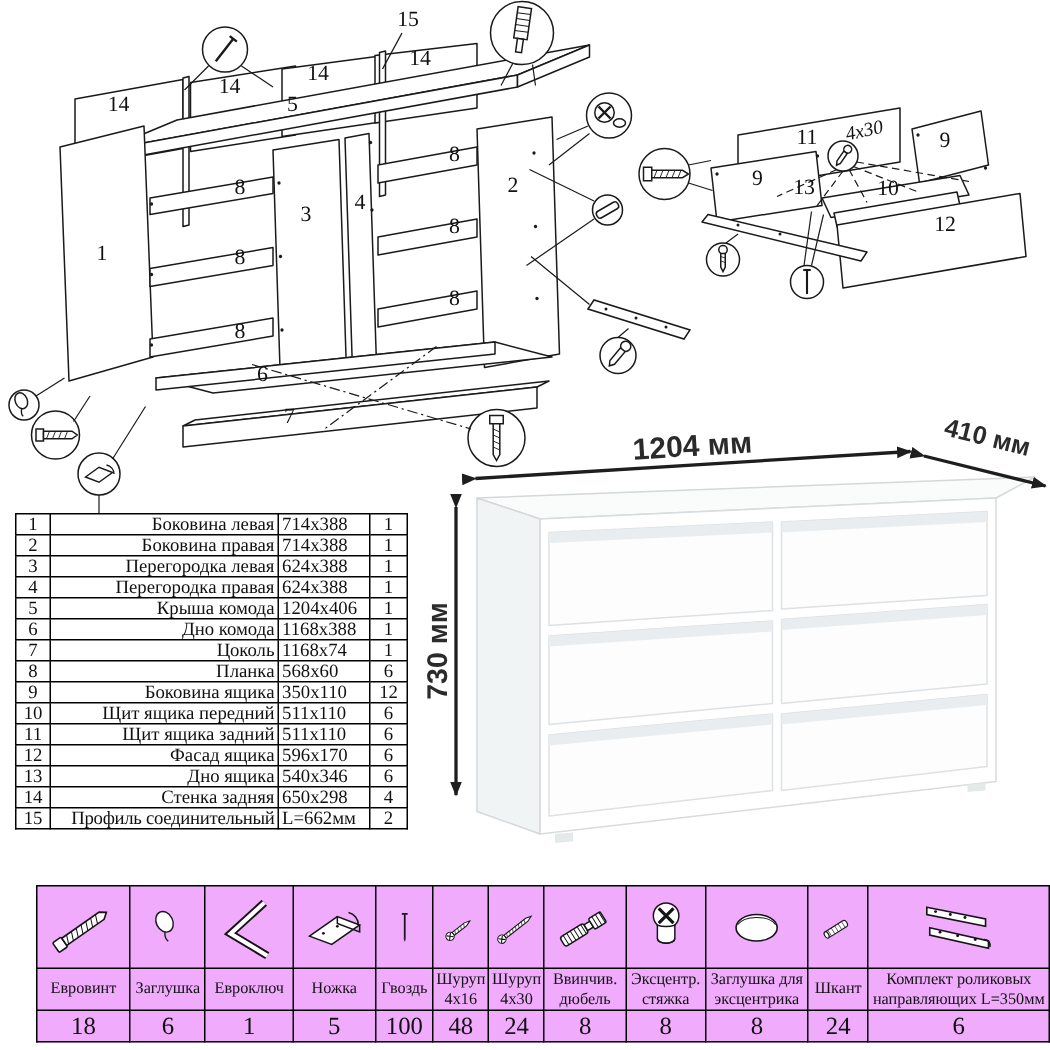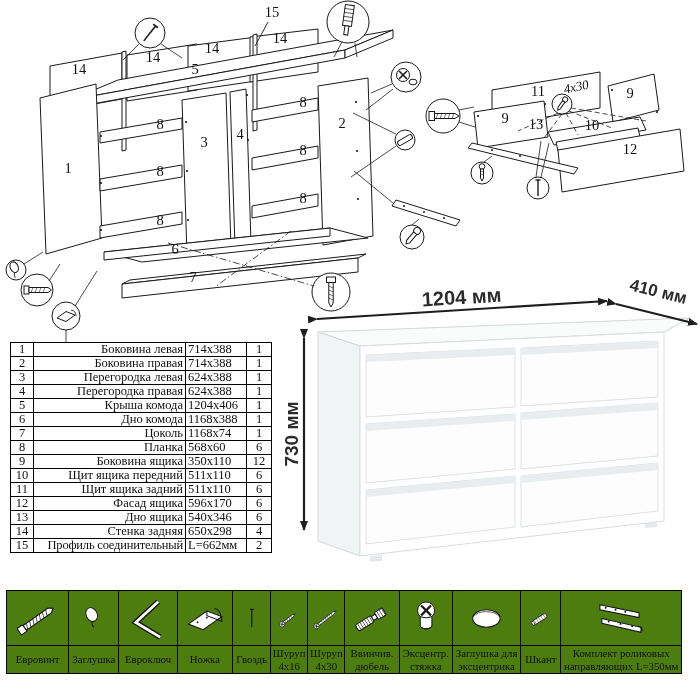--- a/index.html
+++ b/index.html
@@ -20,21 +20,21 @@
   #parts-table td{border:1px solid #000;height:13px;padding:0 2px;font-size:12.5px;line-height:1.02;white-space:nowrap;}
   .pt-num{width:18px;text-align:center;padding:0 1px;}
   .pt-name{width:147px;text-align:right;}
   .pt-name.indent{padding-left:16px;}
   .pt-name.small{font-size:10.4px;letter-spacing:-0.2px;}
   .pt-size{width:56px;}
   .pt-qty{width:20px;text-align:center;padding:0;}
 
   
   #hw-title{position:absolute;left:10px;top:568px;width:676px;text-align:center;font-size:17.5px;font-family:"Liberation Serif",serif;}
-  #hw-table{position:absolute;left:6px;top:590px;border-collapse:collapse;table-layout:fixed;width:676px;background:#4d7c0f;}
+  #hw-table{position:absolute;left:24px;top:590px;border-collapse:collapse;table-layout:fixed;width:676px;background:#f0abfc;}
   #hw-table td{border:1px solid #000;text-align:center;vertical-align:middle;overflow:hidden;padding:0;}
   .hw-icon-cell{height:54px;}
   .hw-icon-cell svg{display:block;margin:0 auto;height:47px;max-width:96%;}
   .hw-label-cell{height:27px;font-size:10.8px;line-height:1.12;white-space:pre-line;padding:1px 0;}
   .hw-qty-cell{height:20px;font-size:16.5px;}
 </style>
 </head>
 <body>
 
 <div class="page">
@@ -581,16 +581,30 @@
           <td class="hw-label-cell">Ввинчив.
 дюбель</td>
           <td class="hw-label-cell">Эксцентр.
 стяжка</td>
           <td class="hw-label-cell">Заглушка для
 эксцентрика</td>
           <td class="hw-label-cell">Шкант</td>
           <td class="hw-label-cell">Комплект роликовых
 направляющих L=350мм</td>
         </tr>
+        <tr>
+          <td class="hw-qty-cell">18</td>
+          <td class="hw-qty-cell">6</td>
+          <td class="hw-qty-cell">1</td>
+          <td class="hw-qty-cell">5</td>
+          <td class="hw-qty-cell">100</td>
+          <td class="hw-qty-cell">48</td>
+          <td class="hw-qty-cell">24</td>
+          <td class="hw-qty-cell">8</td>
+          <td class="hw-qty-cell">8</td>
+          <td class="hw-qty-cell">8</td>
+          <td class="hw-qty-cell">24</td>
+          <td class="hw-qty-cell">6</td>
+        </tr>
       </tbody>
 </table>
 
 </div>
 
 </body></html>

